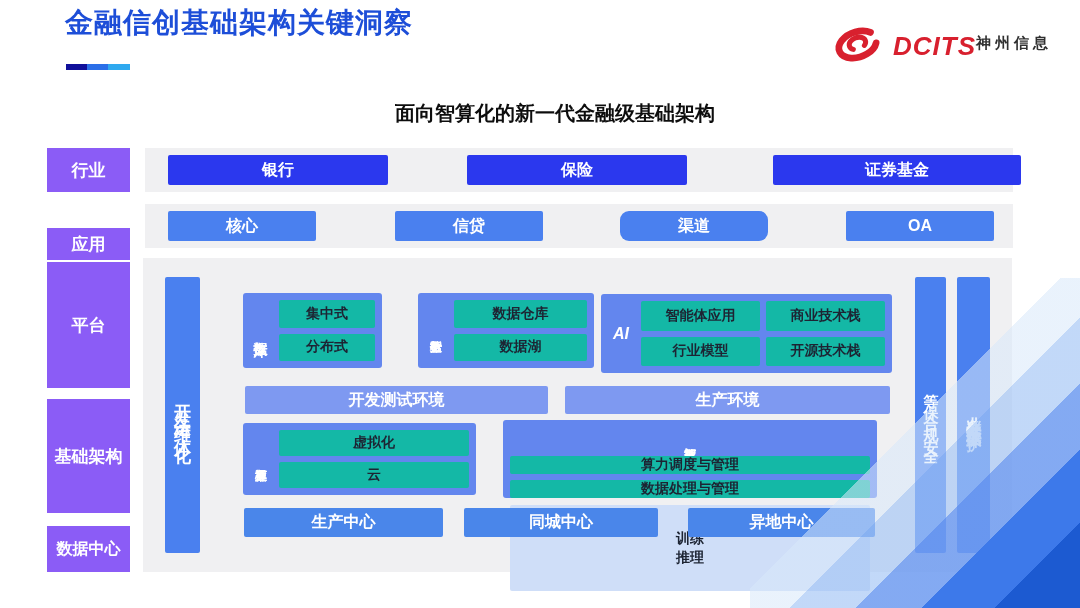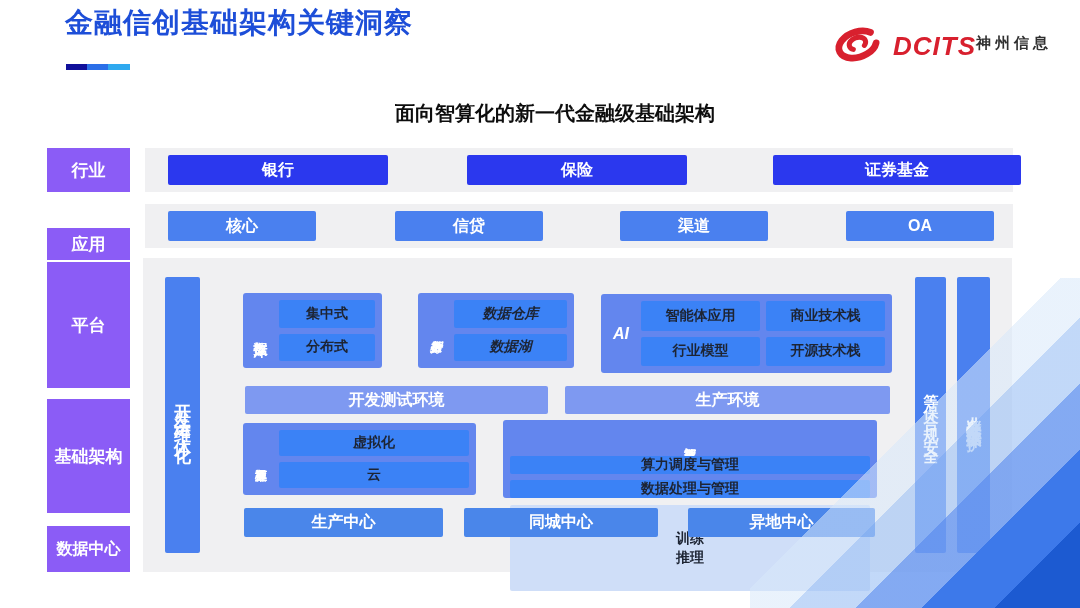--- a/index.html
+++ b/index.html
@@ -38,21 +38,21 @@
   .vbar-sec{left:915px;width:31px;font-size:15px;letter-spacing:11px;}
   .vbar-cont{left:957px;width:33px;font-size:15px;letter-spacing:2px;}
 
   .group{position:absolute;background:#6386ee;border-radius:3px;display:flex;align-items:stretch;padding:7px;box-sizing:border-box;gap:7px;}
   .group-label{color:#fff;font-weight:bold;font-size:14px;display:flex;align-items:center;justify-content:center;
     writing-mode:vertical-rl;text-orientation:upright;flex:0 0 22px;line-height:1;}
   .group-label-h{color:#fff;font-weight:bold;font-size:16px;display:flex;align-items:center;justify-content:center;
     flex:0 0 26px;font-style:italic;}
   .chip-col{display:flex;flex-direction:column;gap:6px;flex:1;}
   .chip-grid{display:grid;grid-template-columns:1fr 1fr;gap:6px;flex:1;}
-  .chip{background:#3b82f6;color:#1d2433;font-size:14px;font-weight:bold;border-radius:2px;
+  .chip{background:#14b8a6;color:#1d2433;font-size:14px;font-weight:bold;border-radius:2px;
     display:flex;align-items:center;justify-content:center;flex:1;min-height:0;}
   .chip-tall{flex:0 0 86px;display:flex;align-items:center;justify-content:center;
     background:#cfdef8;color:#1d2433;font-size:14px;font-weight:bold;border-radius:2px;}
   .chip-tall span{display:block;width:34px;text-align:center;line-height:1.35;}
 
   .decor{position:absolute;right:0;bottom:0;width:330px;height:330px;pointer-events:none;z-index:6;
     background:linear-gradient(315deg,
       #1c5ad1 0 13%,
       #3d79ea 13% 24%,
       rgba(110,155,240,.85) 24% 34%,
@@ -88,42 +88,42 @@
   <div class="band" style="left:145px;top:148px;width:868px;height:44px;"></div>
   <div class="side-label" style="top:148px;height:44px;">行业</div>
   <div class="btn btn-dark" style="left:168px;top:155px;width:220px;">银行</div>
   <div class="btn btn-dark" style="left:467px;top:155px;width:220px;">保险</div>
   <div class="btn btn-dark" style="left:773px;top:155px;width:248px;">证券基金</div>
 
   <div class="band" style="left:145px;top:204px;width:868px;height:44px;"></div>
   <div class="side-label" style="top:200px;height:32px;margin-top:28px;">应用</div>
   <div class="btn btn-mid" style="left:168px;top:211px;width:148px;">核心</div>
   <div class="btn btn-mid" style="left:395px;top:211px;width:148px;">信贷</div>
-  <div class="btn btn-mid" style="left:620px;top:211px;width:148px;">渠道</div>
+  <div class="btn btn-mid" style="left:620px;top:211px;width:148px;border-radius:9px;">渠道</div>
   <div class="btn btn-mid" style="left:846px;top:211px;width:148px;">OA</div>
 
   <div class="band" style="left:143px;top:258px;width:869px;height:314px;"></div>
 
   <div class="side-label" style="top:262px;height:126px;">平台</div>
   <div class="side-label" style="top:399px;height:114px;">基础架构</div>
   <div class="side-label" style="top:526px;height:46px;font-size:16px;">数据中心</div>
 
   <div class="vbar vbar-devops">开发运维一体化</div>
   <div class="vbar vbar-sec">等保合规安全</div>
   <div class="vbar vbar-cont">业务连续性及数据保护</div>
 
   <div class="group" style="left:243px;top:293px;width:139px;height:75px;">
     <div class="group-label">数据库</div>
     <div class="chip-col">
       <div class="chip">集中式</div>
       <div class="chip">分布式</div>
     </div>
   </div>
 
-  <div class="group" style="left:418px;top:293px;width:156px;height:75px;font-style:italic;">
+  <div class="group" style="left:418px;top:293px;width:176px;height:75px;">
     <div class="group-label" style="font-size:12px;letter-spacing:0;">数据分析</div>
     <div class="chip-col">
       <div class="chip">数据仓库</div>
       <div class="chip">数据湖</div>
     </div>
   </div>
 
   <div class="group" style="left:601px;top:294px;width:291px;height:79px;">
     <div class="group-label-h">AI</div>
     <div class="chip-grid">

